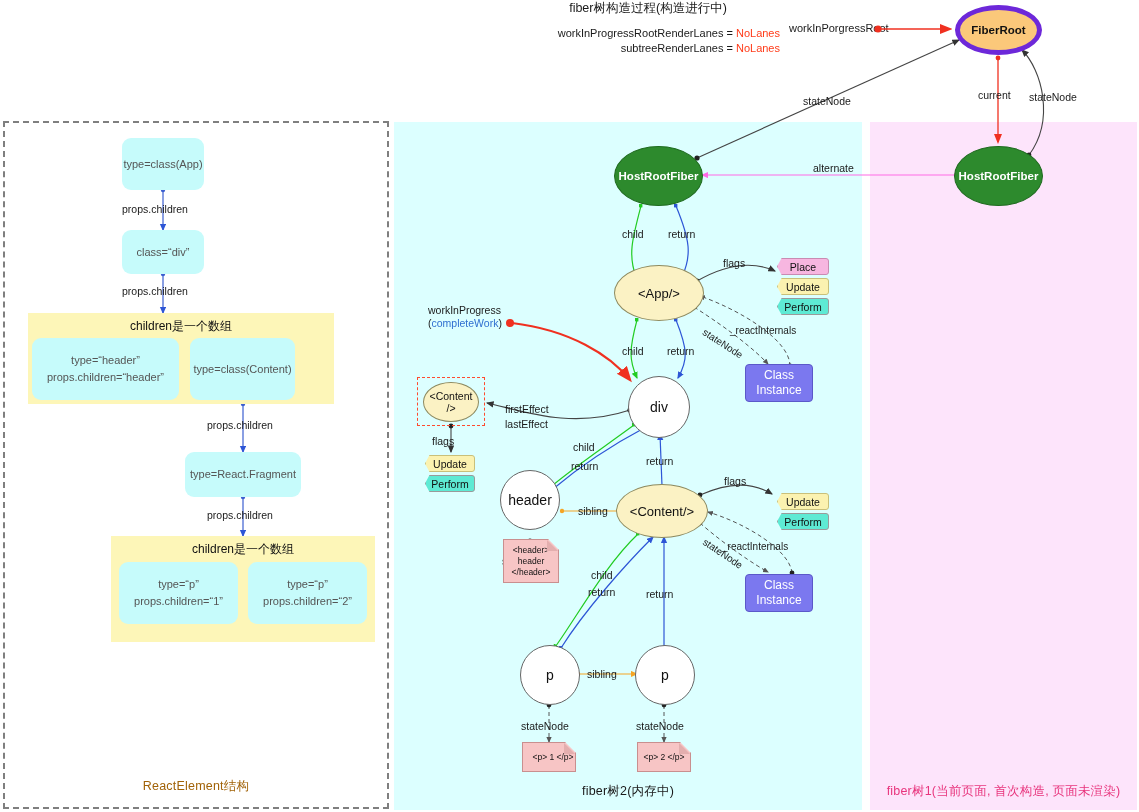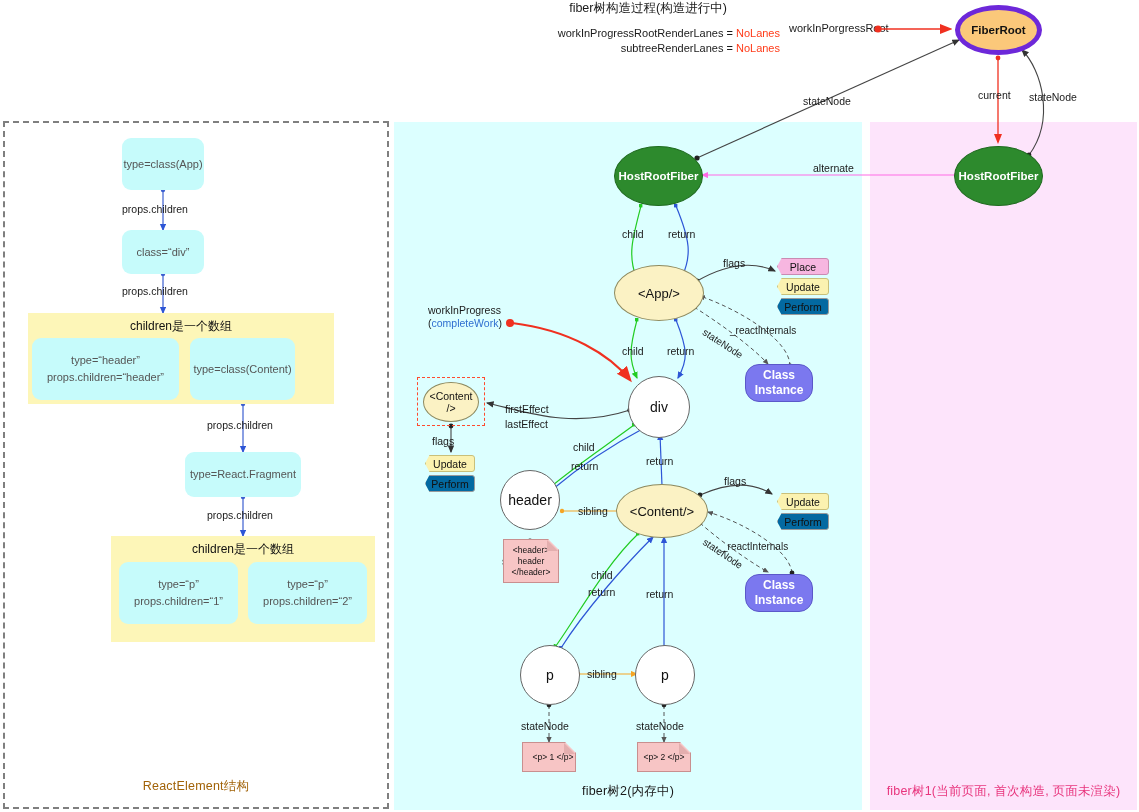--- a/index.html
+++ b/index.html
@@ -33,32 +33,32 @@
   
   svg.overlay{position:absolute;left:0;top:0;width:1139px;height:812px;pointer-events:none;}
 
   
   .node{position:absolute;display:flex;align-items:center;justify-content:center;box-sizing:border-box;text-align:center;}
   .circle-white{background:#ffffff;border:1.3px solid #666;border-radius:50%;font-size:14px;color:#111;}
   .ellipse-green{background:#2d8a2d;border:1px solid #1f6b1f;color:#ffffff;font-size:11.5px;font-weight:bold;border-radius:50%;}
   .ellipse-orange{background:#fbc87a;border:5px solid #6d28d9;color:#111;font-size:11.5px;font-weight:bold;border-radius:50%;}
   .ellipse-yellow{background:#fbf2c4;border:1.2px solid #8d8a60;color:#111;font-size:13px;border-radius:50%;}
 
-  .rect-class{background:#7b78ef;border:1px solid #5b58c9;border-radius:14px;color:#ffffff;font-size:12px;line-height:15px;font-weight:bold;}
+  .rect-class{background:#7b78ef;border:1px solid #5b58c9;border-radius:4px;color:#ffffff;font-size:12px;line-height:15px;font-weight:normal;}
 
   
   .flag{
     position:absolute;box-sizing:border-box;font-size:10.5px;color:#111;
     display:flex;align-items:center;justify-content:center;
     clip-path:polygon(0% 50%, 9% 0%, 100% 0%, 100% 100%, 9% 100%);
     border-radius:3px;
   }
   .flag-place{background:#f7b6e0;border:1px solid #c98bb2;}
   .flag-update{background:#fbf2b0;border:1px solid #c9c07a;}
-  .flag-perform{background:#0369a1;border:1px solid #9a9a9a;}
+  .flag-perform{background:#5eead4;border:1px solid #9a9a9a;}
 
   
   .note{
     position:absolute;box-sizing:border-box;background:#f7c5c5;
     font-size:8.5px;color:#111;line-height:11px;text-align:center;
     display:flex;align-items:center;justify-content:center;
     border:1px solid #c98f8f;
     clip-path:polygon(0 0, calc(100% - 11px) 0, 100% 11px, 100% 100%, 0 100%);
   }
   .note .fold{

